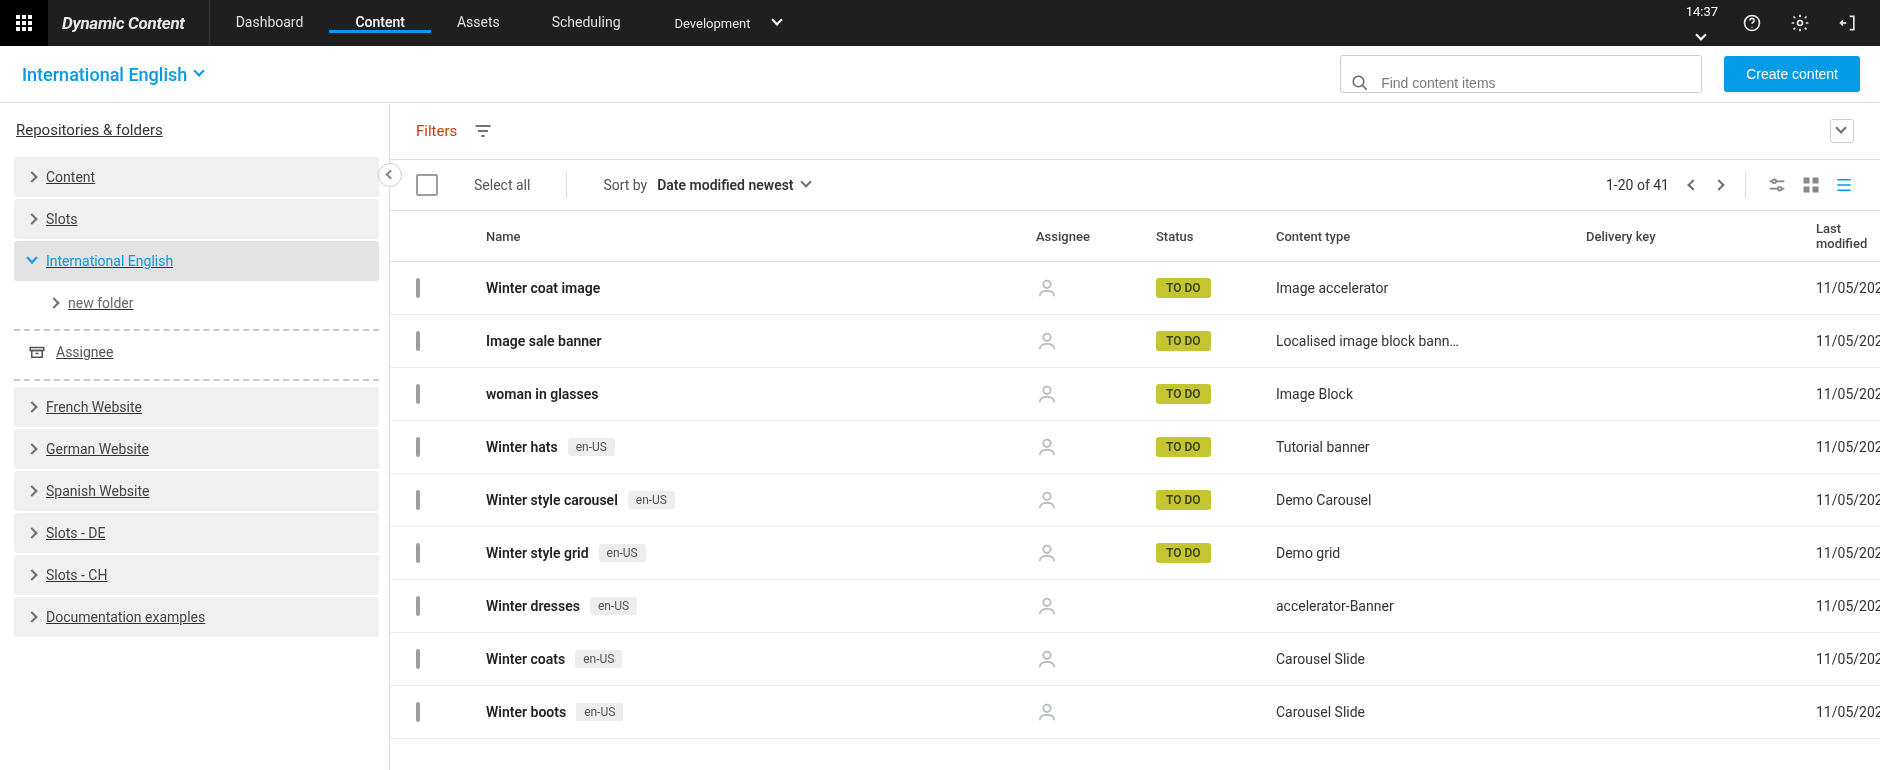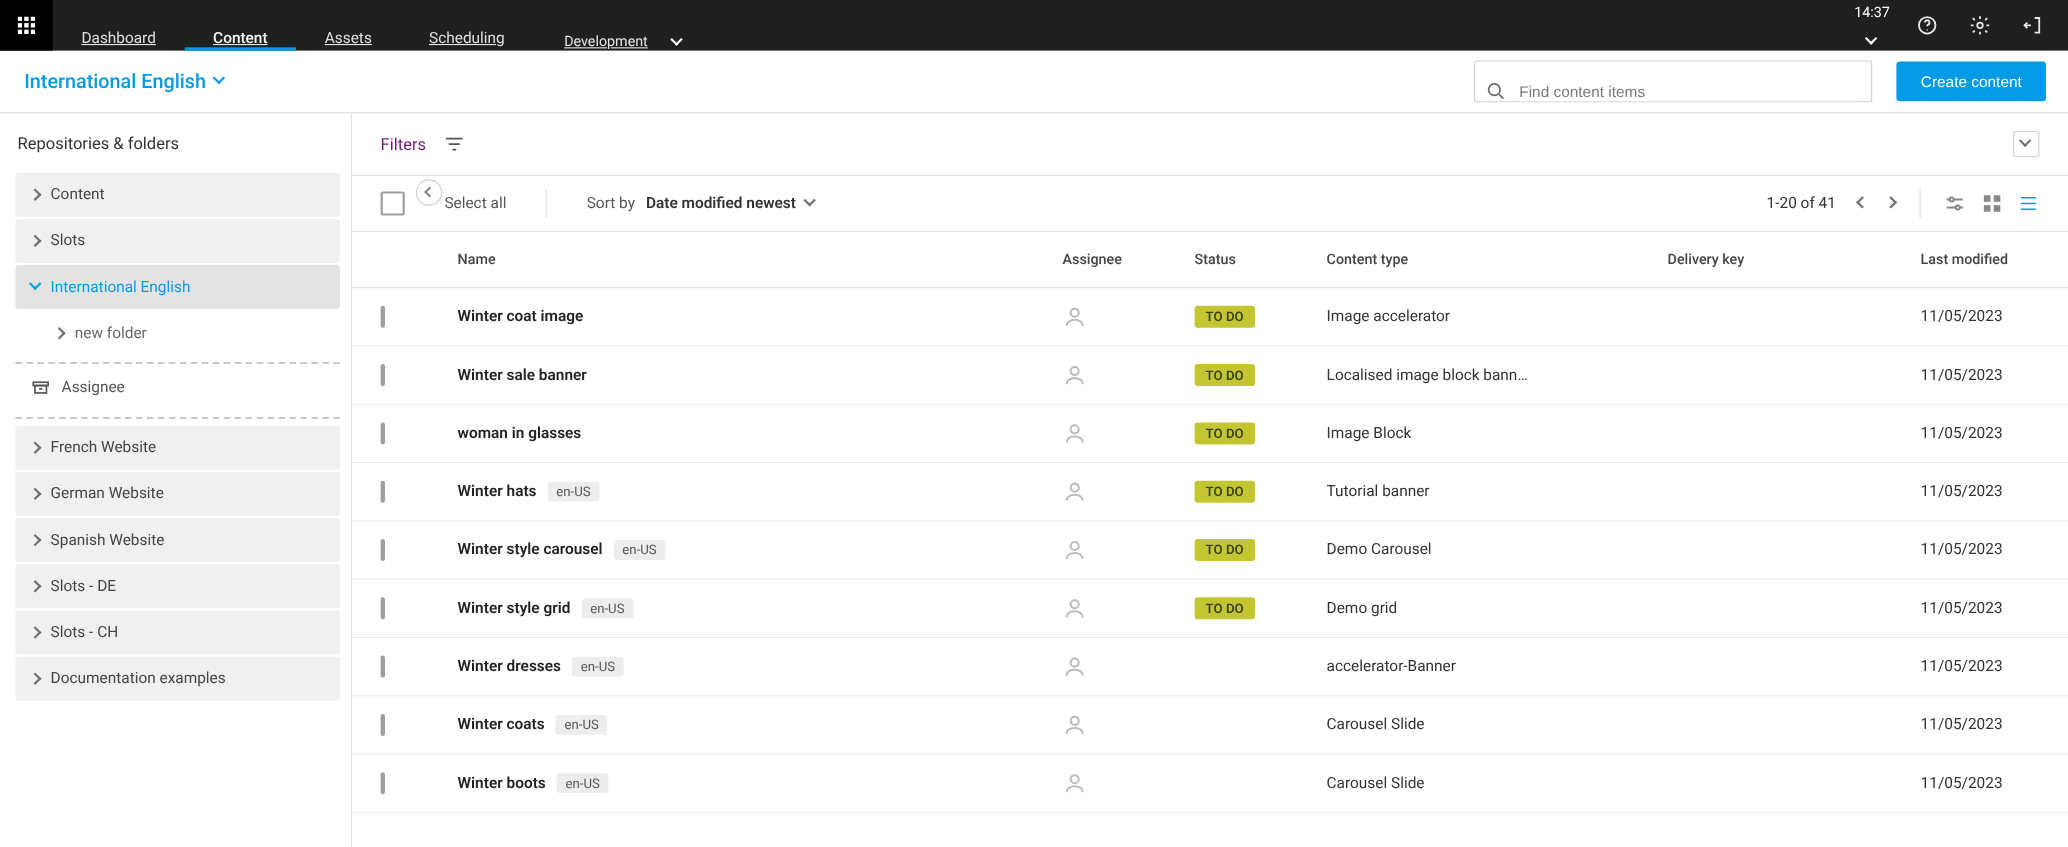--- a/index.html
+++ b/index.html
@@ -61,23 +61,22 @@
   .topbar .product-dropdown {
     display: flex;
     align-items: center;
     gap: 28px;
     padding: 0 28px;
     color: #fff;
     cursor: pointer;
   }
   .topbar nav {
     display: flex;
-    align-items: flex-end;
+    align-items: center;
     flex: 1;
-    text-decoration: underline;
   }
   .topbar nav .nav-item {
     display: flex;
     align-items: center;
     padding: 0 26px;
     color: #e0e0e0;
     font-size: 14px;
     cursor: pointer;
     box-sizing: border-box;
     border-bottom: 3px solid transparent;
@@ -173,26 +172,27 @@
     cursor: pointer;
   }
 
   
   .body {
     display: flex;
     height: calc(100% - 102px);
     position: relative;
   }
   .sidebar {
-    width: 320px;
+    width: 390px;
     border-right: 1px solid var(--border-gray);
     padding: 18px 10px 0 14px;
     box-sizing: border-box;
     flex-shrink: 0;
     overflow: hidden;
+    text-decoration: underline;
   }
   .sidebar h4 {
     margin: 0 0 18px 2px;
     font-size: 15px;
     font-weight: 400;
     color: var(--text-dark);
   }
   .tree-item {
     display: flex;
     align-items: center;
@@ -280,21 +280,21 @@
     align-items: center;
     padding: 0 26px;
     border-bottom: 1px solid var(--border-gray);
     justify-content: space-between;
   }
   .filters-left {
     display: flex;
     align-items: center;
     gap: 16px;
     font-size: 15px;
-    color: #701a75;
+    color: #c2410c;
   }
   .filters-icon {
     color: #555;
     cursor: pointer;
   }
   .more-btn {
     width: 22px;
     height: 22px;
     border: 1px solid #cfcfcf;
     border-radius: 3px;
@@ -433,20 +433,21 @@
         <rect x="6" y="0" width="4" height="4"></rect>
         <rect x="12" y="0" width="4" height="4"></rect>
         <rect x="0" y="6" width="4" height="4"></rect>
         <rect x="6" y="6" width="4" height="4"></rect>
         <rect x="12" y="6" width="4" height="4"></rect>
         <rect x="0" y="12" width="4" height="4"></rect>
         <rect x="6" y="12" width="4" height="4"></rect>
         <rect x="12" y="12" width="4" height="4"></rect>
       </svg>
   </div>
+  <div class="logo">Dynamic Content</div>
   <nav>
     <div class="nav-item">Dashboard</div>
     <div class="nav-item active">Content</div>
     <div class="nav-item">Assets</div>
     <div class="nav-item">Scheduling</div>
     <div class="nav-dropdown">
       <span>Development</span>
       <span class="chevron down light"></span>
     </div>
   </nav>
@@ -649,21 +650,21 @@
               </svg>
             </span>
             <span><span class="status-pill">TO DO</span></span>
             <span>Image accelerator</span>
             <span></span>
             <span>11/05/2023</span>
           </div>
           <div class="t-row">
             <span><span class="checkbox"></span></span>
             <div class="name-cell">
-              <span class="title">Winter sale banner</span>
+              <span class="title">Image sale banner</span>
             </div>
             <span class="assignee-icon">
               <svg width="22" height="22" viewBox="0 0 24 24" fill="none" stroke="#b9bcbe" stroke-width="2">
                 <circle cx="12" cy="8" r="4"></circle>
                 <path d="M4 21c0-4 4-6 8-6s8 2 8 6"></path>
               </svg>
             </span>
             <span><span class="status-pill">TO DO</span></span>
             <span>Localised image block bann…</span>
             <span></span>

